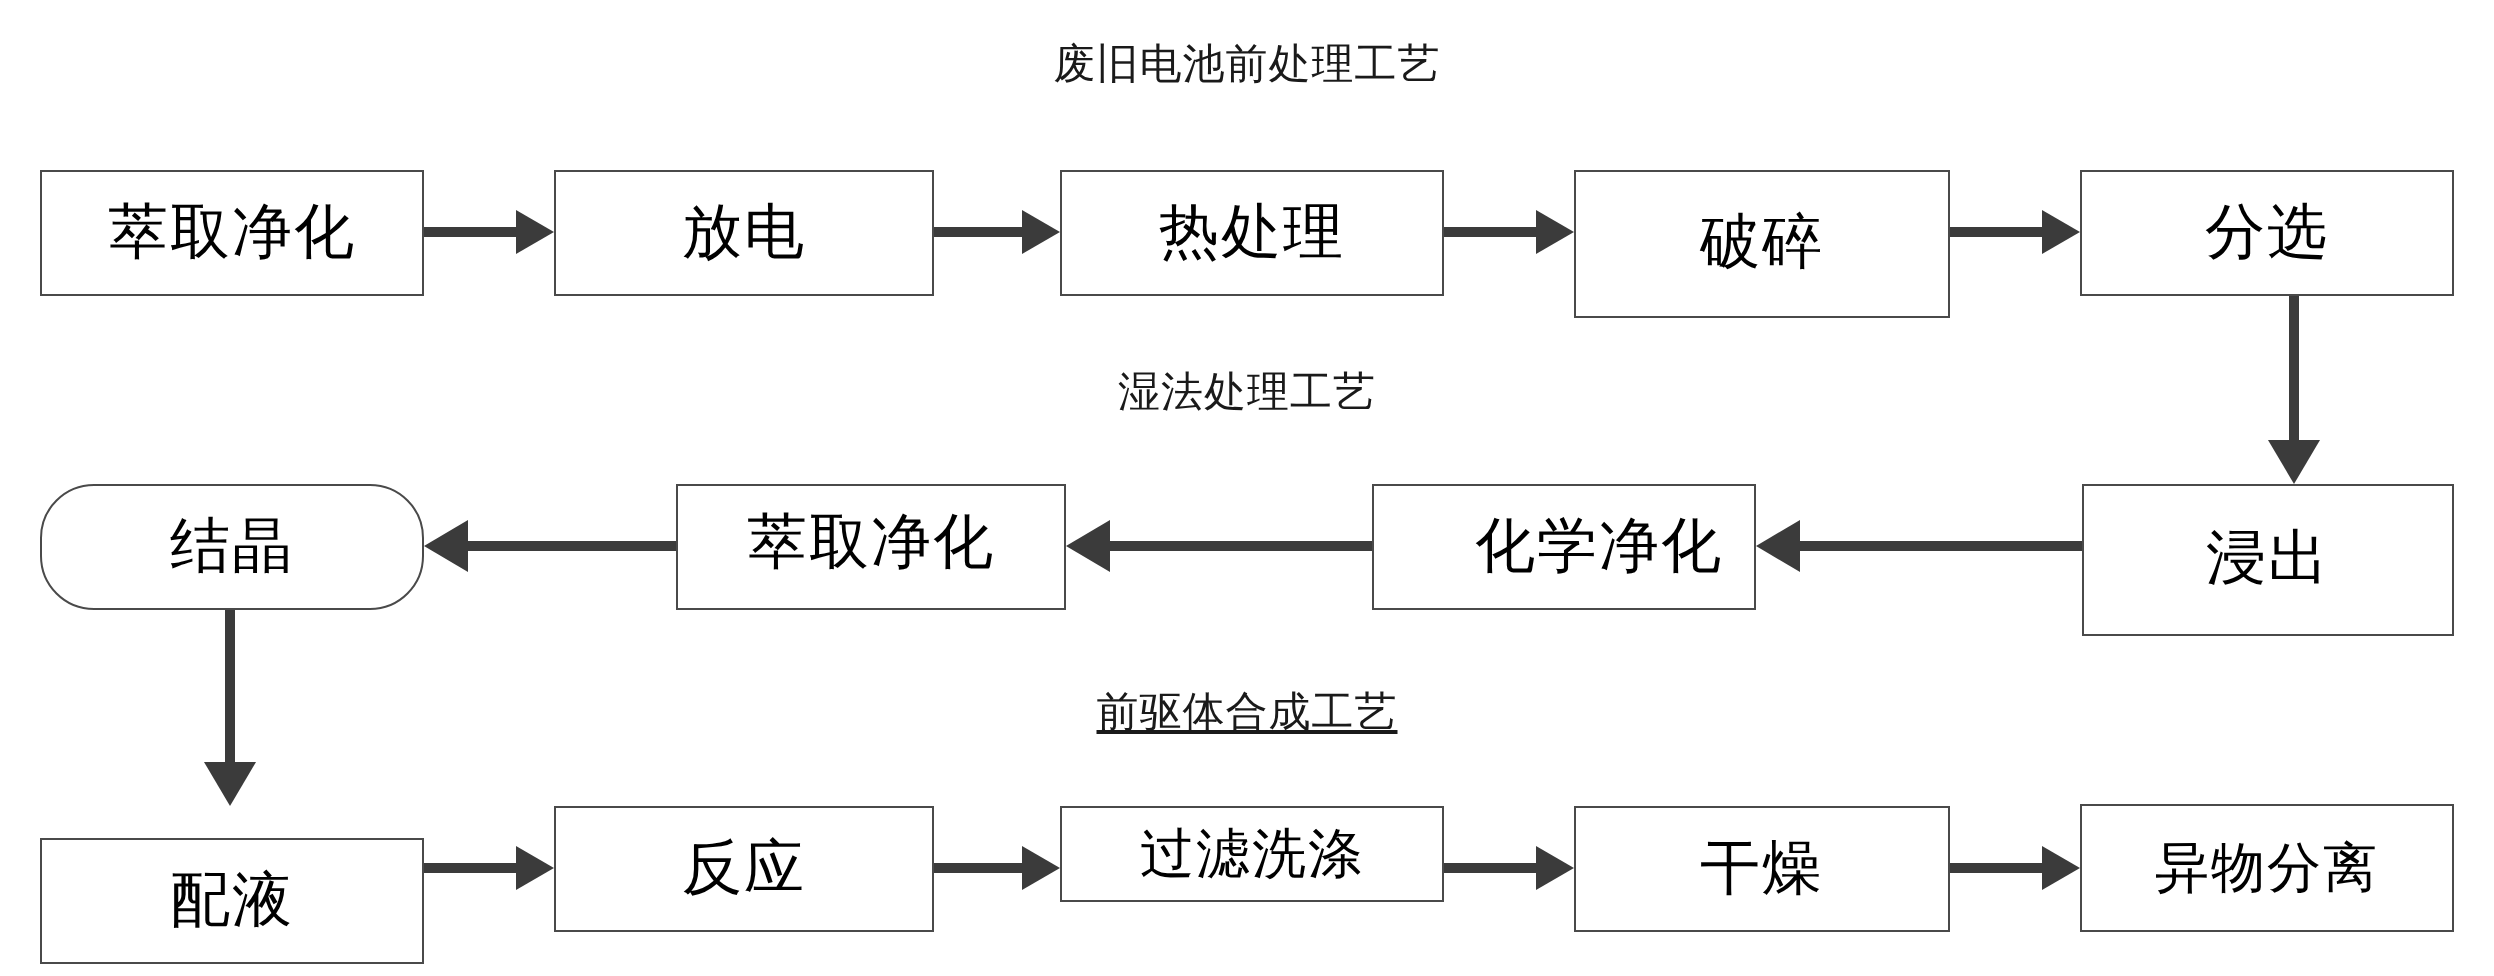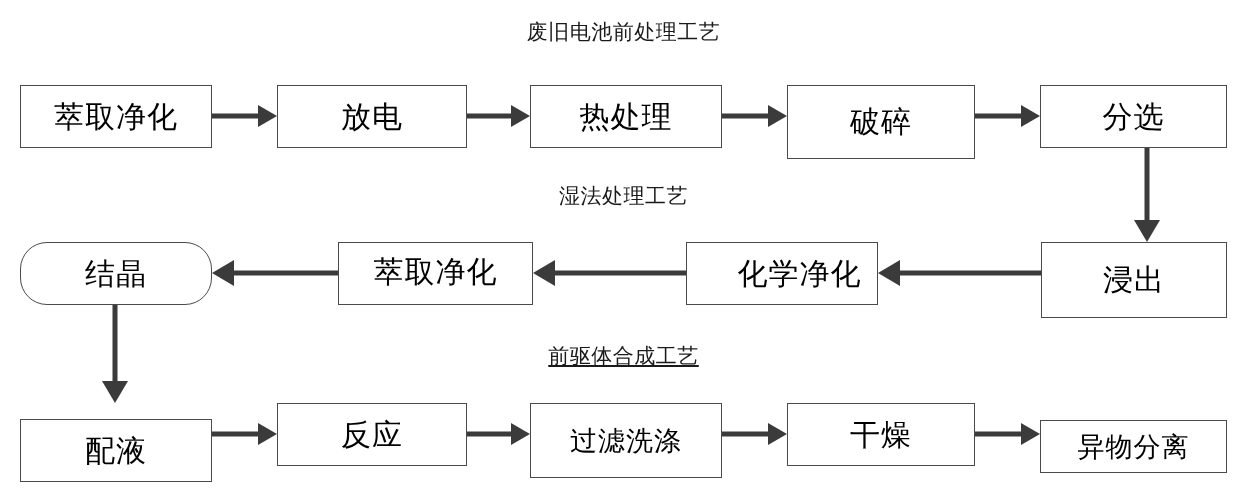--- a/index.html
+++ b/index.html
@@ -180,29 +180,29 @@
     <div class="head-right" style="left:46px;"></div>
   </div>
 
   <div class="node" style="left:277px; top:403px; width:190px; height:63px;">反应</div>
 
   <div class="arrow-h" style="left:467px; top:434px; width:63px;">
     <div class="shaft" style="left:0; width:44px;"></div>
     <div class="head-right" style="left:44px;"></div>
   </div>
 
-  <div class="node small" style="left:530px; top:403px; width:192px; height:75px;">过滤洗涤</div>
+  <div class="node small" style="left:530px; top:403px; width:192px; height:48px;">过滤洗涤</div>
 
   <div class="arrow-h" style="left:722px; top:434px; width:65px;">
     <div class="shaft" style="left:0; width:46px;"></div>
     <div class="head-right" style="left:46px;"></div>
   </div>
 
   <div class="node" style="left:787px; top:403px; width:188px; height:63px;">干燥</div>
 
   <div class="arrow-h" style="left:975px; top:434px; width:65px;">
     <div class="shaft" style="left:0; width:46px;"></div>
     <div class="head-right" style="left:46px;"></div>
   </div>
 
-  <div class="node small" style="left:1040px; top:420px; width:187px; height:53px;">异物分离</div>
+  <div class="node small" style="left:1040px; top:402px; width:187px; height:64px;">异物分离</div>
 
 </div>
 
 </body></html>

